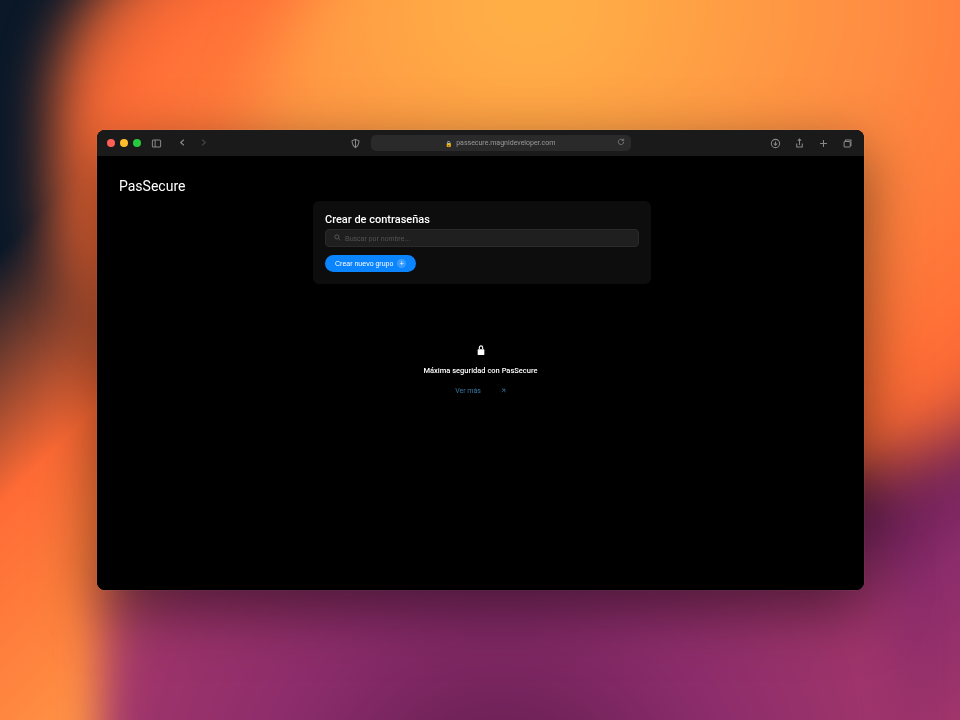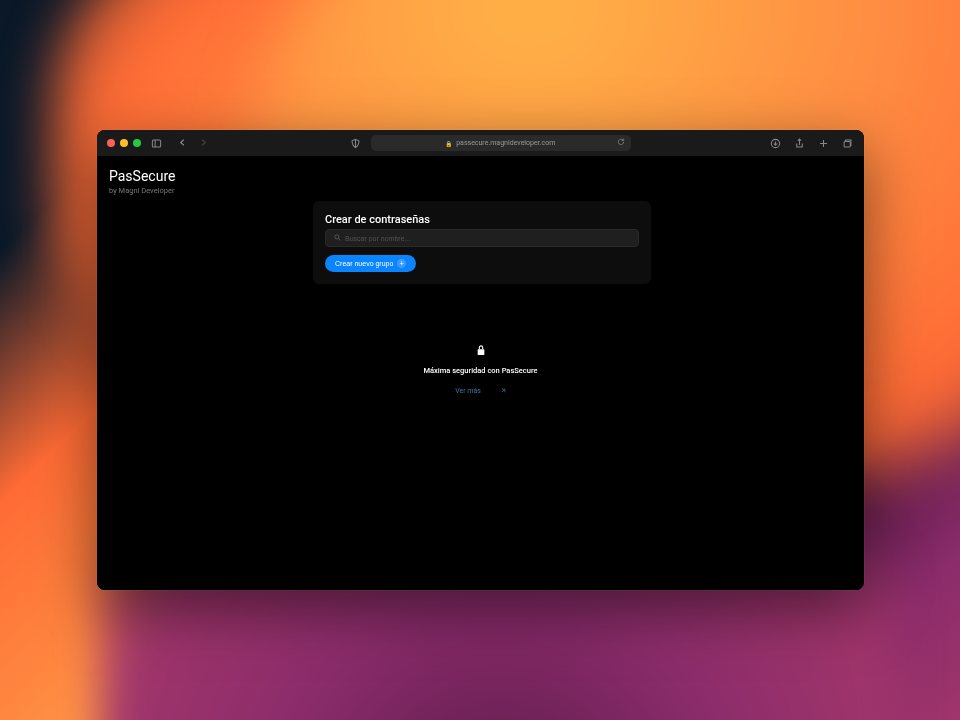--- a/index.html
+++ b/index.html
@@ -190,21 +190,21 @@
       display: flex;
       gap: 10px;
       align-items: center;
     }
     
     
     .page-content {
       flex: 1;
       background: #000;
       position: relative;
-      padding: 12px;
+      padding: 22px;
     }
     
     .app-title {
       font-size: 14px;
       color: #fff;
       font-weight: 400;
     }
     
     .app-subtitle {
       font-size: 7.5px;
@@ -413,21 +413,20 @@
         <svg viewBox="0 0 16 16">
             <rect x="3" y="5" width="9" height="8" rx="1.5"></rect>
             <path d="M5 5 L5 3 L13 3 L13 11 L12 11"></path>
           </svg>
       </div>
     </div>
   </div>
 
   <div class="page-content">
     <div class="app-title">PasSecure</div>
-    <div class="app-subtitle">by Magni Developer</div>
 
     <div class="main-card">
       <div class="card-title">Crear de contraseñas</div>
       
       <div class="search-box">
         <span class="search-icon">
           <svg width="7" height="7" viewBox="0 0 12 12">
               <circle cx="5" cy="5" r="3.5" stroke="#666" fill="none" stroke-width="1.3"></circle>
               <line x1="8" y1="8" x2="11" y2="11" stroke="#666" stroke-width="1.3"></line>
             </svg>

